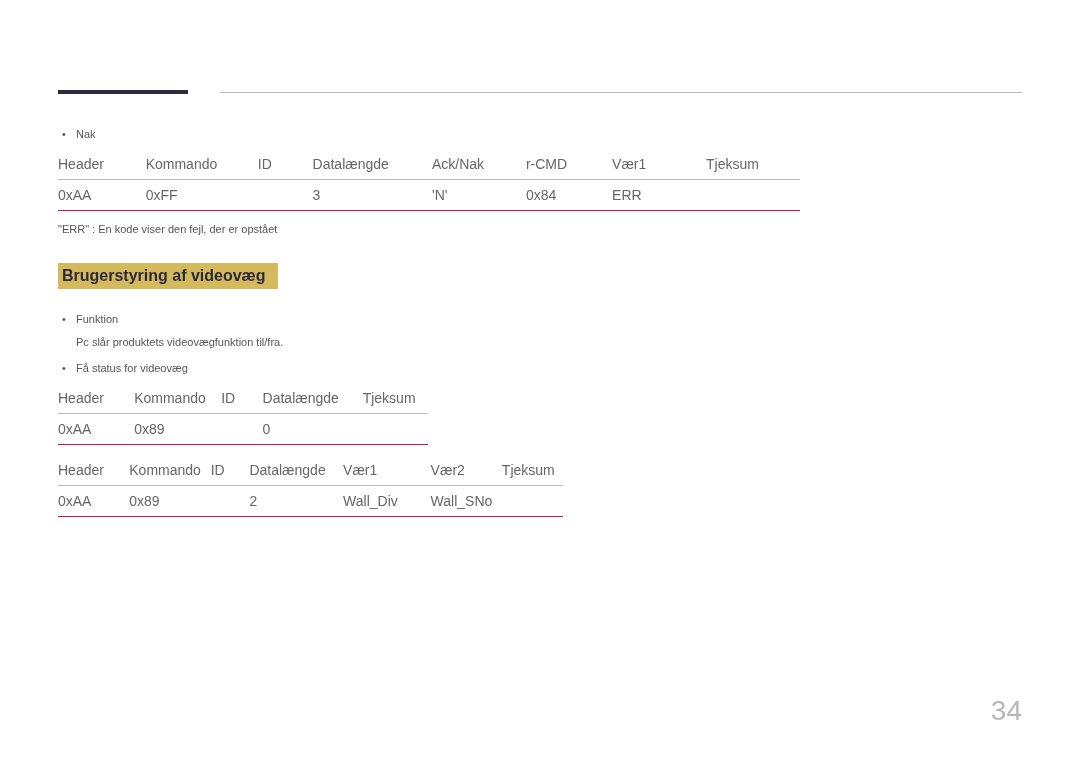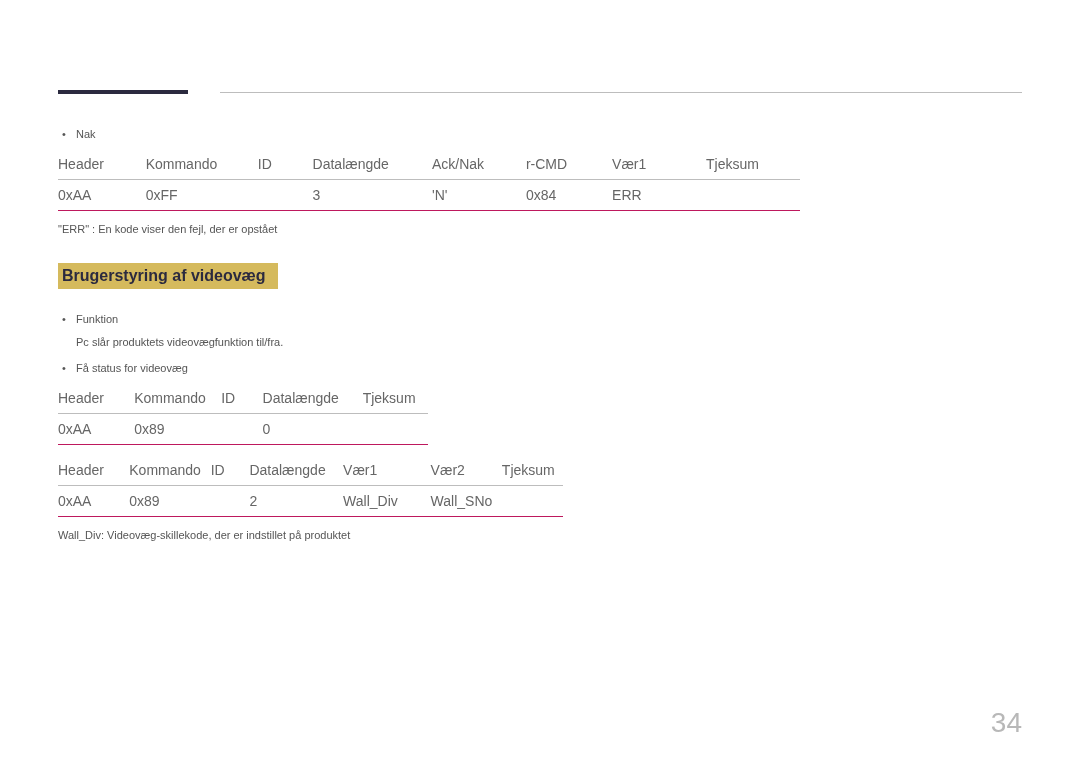--- a/index.html
+++ b/index.html
@@ -92,21 +92,21 @@
   table.t2 { width: 370px; }
   table.t3 { width: 505px; }
   table thead th {
     border-bottom: 1px solid #bdbdbd;
   }
   table tbody td {
     border-bottom: 1px solid #be185d;
   }
   .page-num {
     position: absolute;
-    bottom: 24px;
+    bottom: 36px;
     right: 58px;
     font-size: 28px;
     color: #b8b8b8;
     font-weight: 300;
     margin-left: 23px;
   }
 </style>
 </head>
 <body>
 
@@ -220,18 +220,17 @@
           <td>0x89</td>
           <td></td>
           <td>2</td>
           <td>Wall_Div</td>
           <td>Wall_SNo</td>
           <td></td>
         </tr>
       </tbody>
     </table>
 
-    <div class="plain-note">Wall_Div: Videovæg-skillekode, der er indstillet på produktet</div>
 
   </div>
 
   <div class="page-num">34</div>
 </div>
 
 </body></html>

